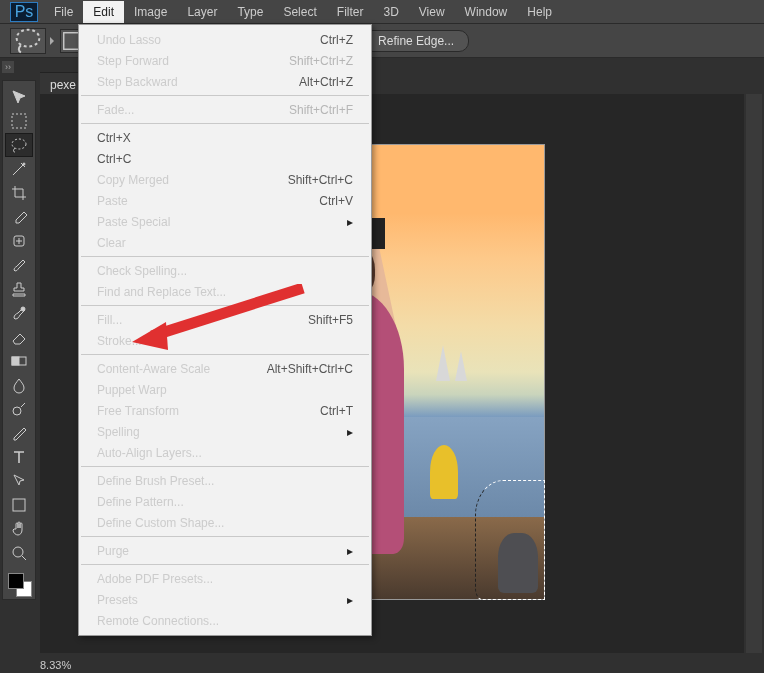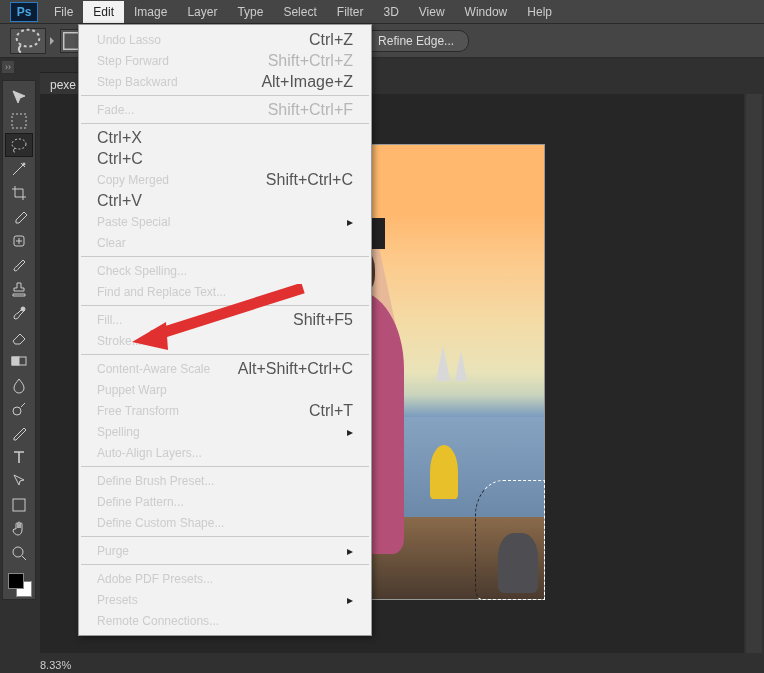--- a/index.html
+++ b/index.html
@@ -1,20 +1,20 @@
 <!DOCTYPE html>
 <html><head>
 <meta charset="utf-8">
 <style>
   *{box-sizing:border-box;margin:0;padding:0;font-family:"Segoe UI",Tahoma,sans-serif;font-size:12px;color:#ccc;user-select:none}
   body{background:#303030;width:764px;height:673px;overflow:hidden;position:relative}
 
   
   .menubar{height:24px;background:#454545;display:flex;align-items:center;border-bottom:1px solid #2a2a2a}
-  .ps-logo{width:28px;height:20px;background:#0a1d32;border:1px solid #2d7cc1;margin:0 6px 0 10px;display:flex;align-items:center;justify-content:center;color:#4aa4e0;font-weight:bold;font-size:12px}
+  .ps-logo{width:28px;height:20px;background:#0a1d32;border:1px solid #2d7cc1;margin:0 6px 0 10px;display:flex;align-items:center;justify-content:center;color:#4aa4e0;font-weight:normal;font-size:16px}
   .menu-item{padding:4px 10px;cursor:default}
   .menu-item.active{background:#f2f2f2;color:#222}
 
   
   .optbar{height:34px;background:#454545;display:flex;align-items:center;padding-left:10px;gap:14px;border-bottom:1px solid #2a2a2a}
   .lasso-btn{width:36px;height:26px;background:#535353;border:1px solid #2a2a2a;display:flex;align-items:center;justify-content:center;position:relative}
   .lasso-btn::after{content:"";position:absolute;right:-9px;top:50%;transform:translateY(-50%);border-left:4px solid #aaa;border-top:4px solid transparent;border-bottom:4px solid transparent}
   .opt-icons{display:flex;gap:0}
   .opt-icon{width:24px;height:24px;border:1px solid #2a2a2a;background:#535353;display:flex;align-items:center;justify-content:center}
   .opt-label{color:#ccc}
@@ -52,21 +52,21 @@
   .sail2{position:absolute;left:72%;bottom:48%;width:0;height:0;border-left:6px solid transparent;border-right:6px solid transparent;border-bottom:30px solid #d8d8d8}
   .selection{position:absolute;right:-1px;bottom:-1px;width:70px;height:120px;border:1.5px dashed #fff;border-left:1.5px dashed #222;border-radius:40% 0 0 10%/30% 0 0 10%;background:rgba(0,0,0,0)}
   .sitperson{position:absolute;right:6px;bottom:6px;width:40px;height:60px;background:#4e4e52;border-radius:40% 40% 6px 6px}
   .right-scroll{position:absolute;right:2px;top:94px;bottom:20px;width:16px;background:#3a3a3a}
 
   
   .dropdown{position:absolute;left:78px;top:24px;width:294px;background:#f2f2f2;border:1px solid #9a9a9a;box-shadow:2px 2px 6px rgba(0,0,0,.4);z-index:50;padding:4px 0}
   .dd-row{display:flex;align-items:center;height:21px;padding:0 18px;color:#222;cursor:default}
   .dd-row.dis{color:#9b9b9b}
   .dd-row .lab{flex:1}
-  .dd-row .sc{color:#555;font-size:16px}
+  .dd-row .sc{color:#555;font-size:12px}
   .dd-row.dis .sc{color:#b6b6b6}
   .dd-row .arr{color:#222}
   .sep{height:1px;background:#c9c9c9;margin:3px 2px}
 
   
   .red-arrow{position:absolute;z-index:60;left:128px;top:284px;width:180px;height:70px;pointer-events:none}
 
   
   .status{position:absolute;left:40px;bottom:2px;color:#ccc;font-size:11px}
 </style>
@@ -268,39 +268,40 @@
     <div class="dd-row">
       <span class="lab">Undo Lasso</span>
       <span class="sc">Ctrl+Z</span>
     </div>
     <div class="dd-row dis">
       <span class="lab">Step Forward</span>
       <span class="sc">Shift+Ctrl+Z</span>
     </div>
     <div class="dd-row">
       <span class="lab">Step Backward</span>
-      <span class="sc">Alt+Image+Z</span>
+      <span class="sc">Alt+Ctrl+Z</span>
     </div>
     <div class="sep"></div>
     <div class="dd-row dis">
       <span class="lab">Fade...</span>
       <span class="sc">Shift+Ctrl+F</span>
     </div>
     <div class="sep"></div>
     <div class="dd-row">
       <span class="sc">Ctrl+X</span>
     </div>
     <div class="dd-row">
       <span class="sc">Ctrl+C</span>
     </div>
     <div class="dd-row">
       <span class="lab">Copy Merged</span>
       <span class="sc">Shift+Ctrl+C</span>
     </div>
     <div class="dd-row">
+      <span class="lab">Paste</span>
       <span class="sc">Ctrl+V</span>
     </div>
     <div class="dd-row">
       <span class="lab">Paste Special</span>
       <span class="arr">▸</span>
     </div>
     <div class="dd-row">
       <span class="lab">Clear</span>
     </div>
     <div class="sep"></div>

